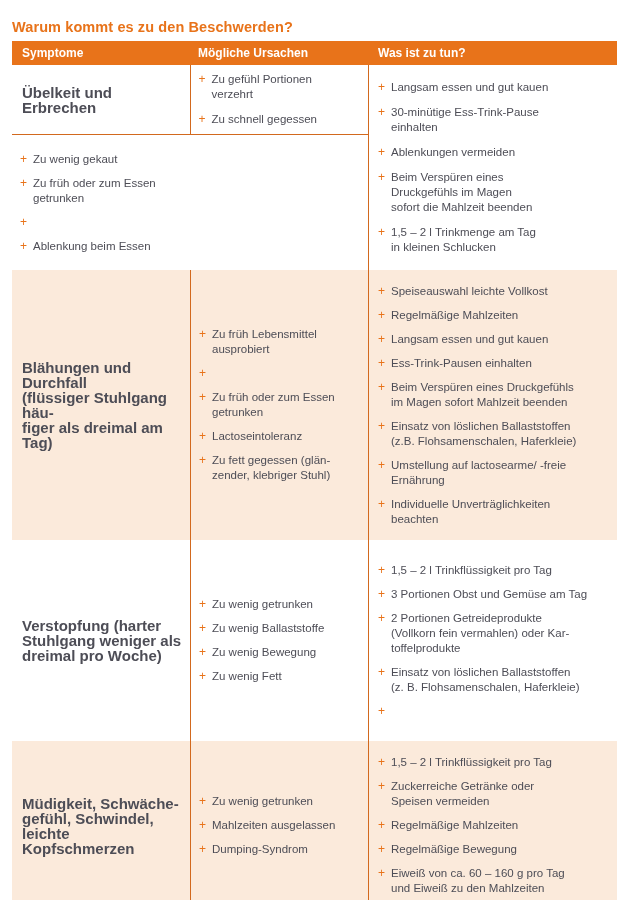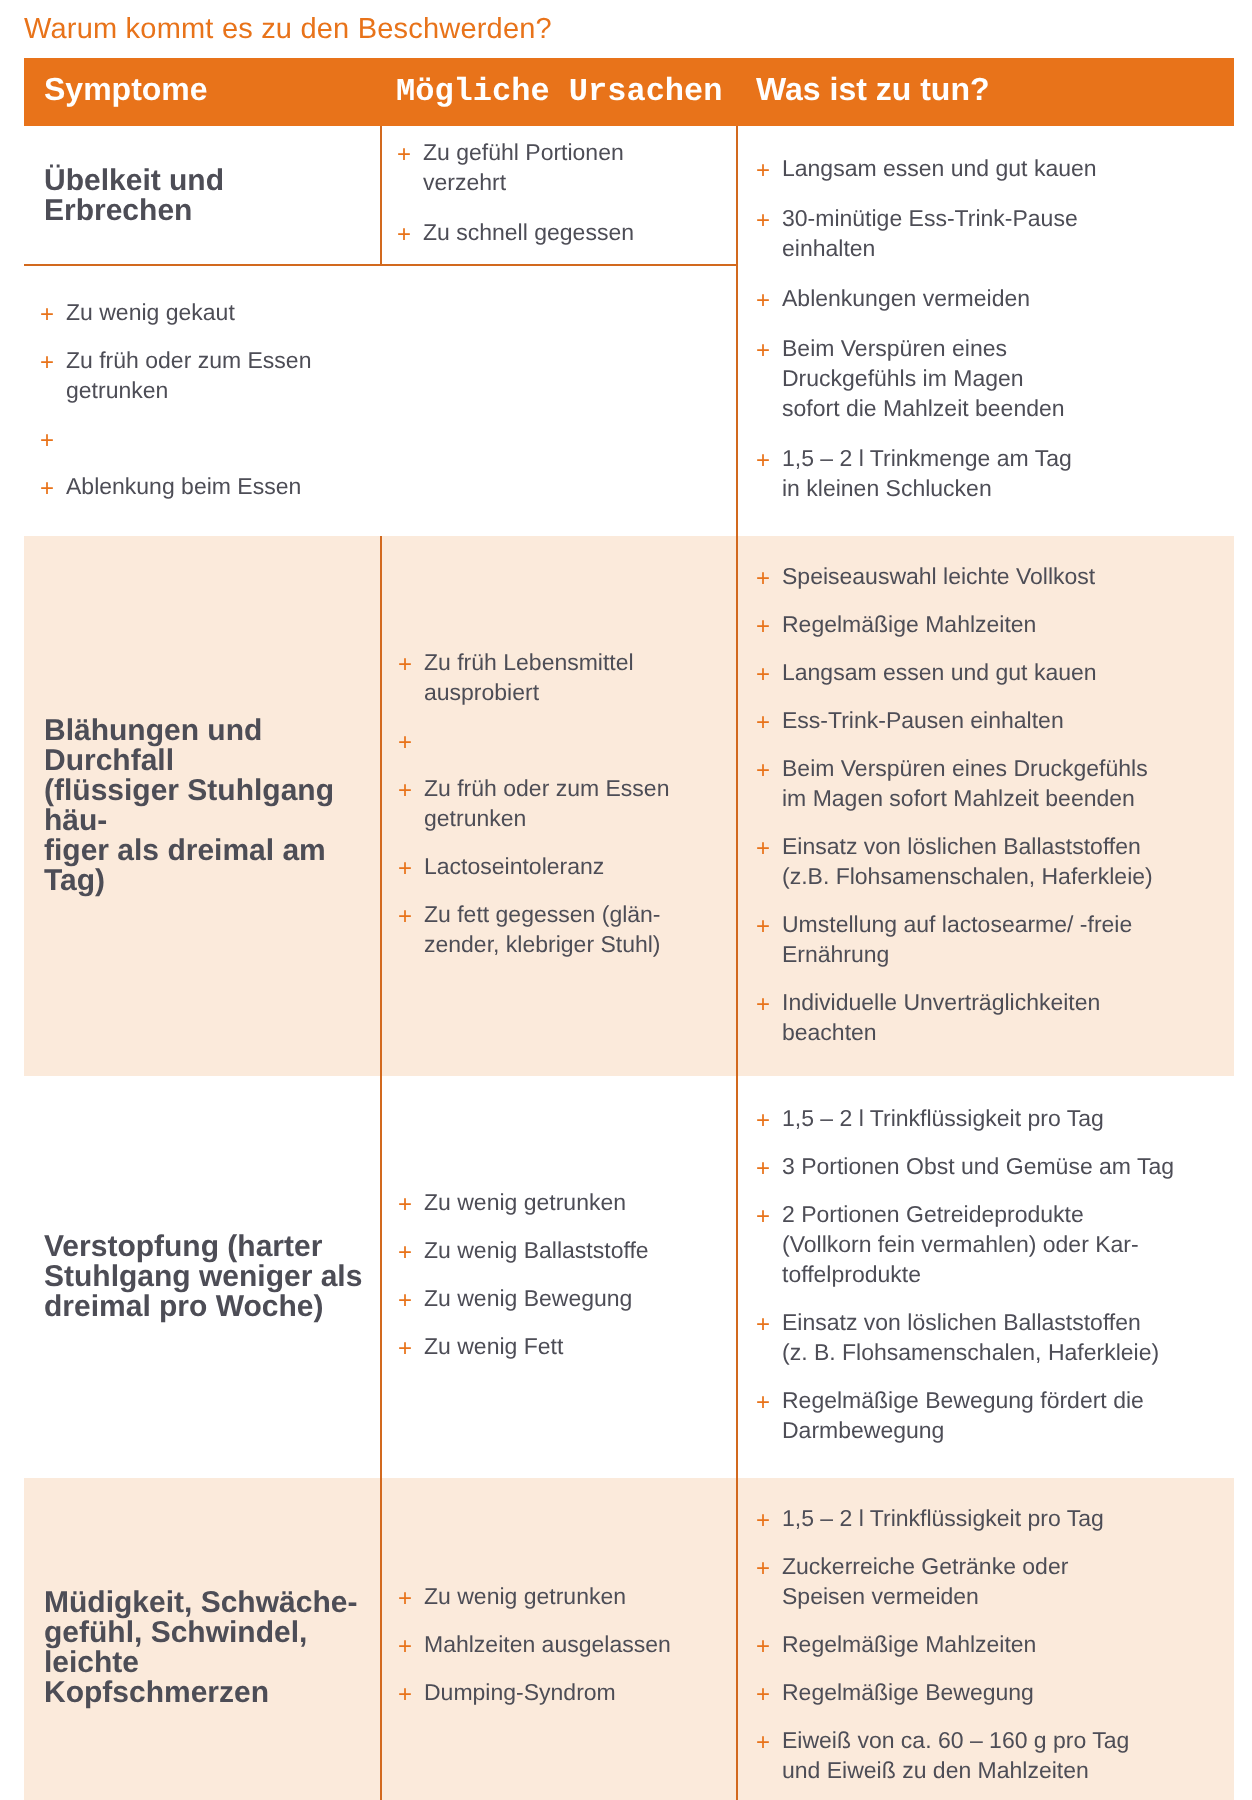--- a/index.html
+++ b/index.html
@@ -6,41 +6,41 @@
   body {
     width: 626px; height: 900px;
     background: #ffffff;
     font-family: "Liberation Sans", "DejaVu Sans", sans-serif;
     overflow: hidden;
     -webkit-font-smoothing: antialiased;
   }
   .page { padding: 7px 0 0 12px; }
 
   .title {
-    margin: 0 0 6px 0;
+    margin: 12px 0 6px 0;
     font-size: 14.5px;
-    font-weight: normal;
+    font-weight: bold;
     color: var(--accent);
     letter-spacing: 0.1px;
   }
 
   .tbl { width: 605px; }
 
   
   .hdr {
     display: flex;
     align-items: center;
-    height: 34px;
+    height: 24px;
     background: var(--header-bg);
     color: var(--header-text);
-    font-size: 16px;
+    font-size: 12px;
     font-weight: bold;
   }
   .hdr .h1 { width: 179px; padding-left: 10px; box-sizing: border-box; }
-  .hdr .h2 { width: 178px; padding-left: 7px;  box-sizing: border-box; font-family: Liberation Mono, monospace; }
+  .hdr .h2 { width: 178px; padding-left: 7px;  box-sizing: border-box; }
   .hdr .h3 { flex: 1;      padding-left: 9px;  box-sizing: border-box; }
 
   
   .band { display: flex; }
   .band.white { background: #ffffff; }
   .band.peach { background: var(--row-peach); }
 
   .cell {
     box-sizing: border-box;
     display: flex;
@@ -300,22 +300,20 @@
 (Vollkorn fein vermahlen) oder Kar-
 toffelprodukte</span>
             </div>
             <div class="item">
               <span class="plus">+</span>
               <span class="itxt">Einsatz von löslichen Ballaststoffen
 (z. B. Flohsamenschalen, Haferkleie)</span>
             </div>
             <div class="item">
               <span class="plus">+</span>
-              <span class="itxt">Regelmäßige Bewegung fördert die
-Darmbewegung</span>
             </div>
           </div>
       </div>
     </div>
 
     <div class="band r5 peach">
       <div class="cell c1">
         <div class="sym">Müdigkeit, Schwäche-
 gefühl, Schwindel,
 leichte Kopfschmerzen</div>

